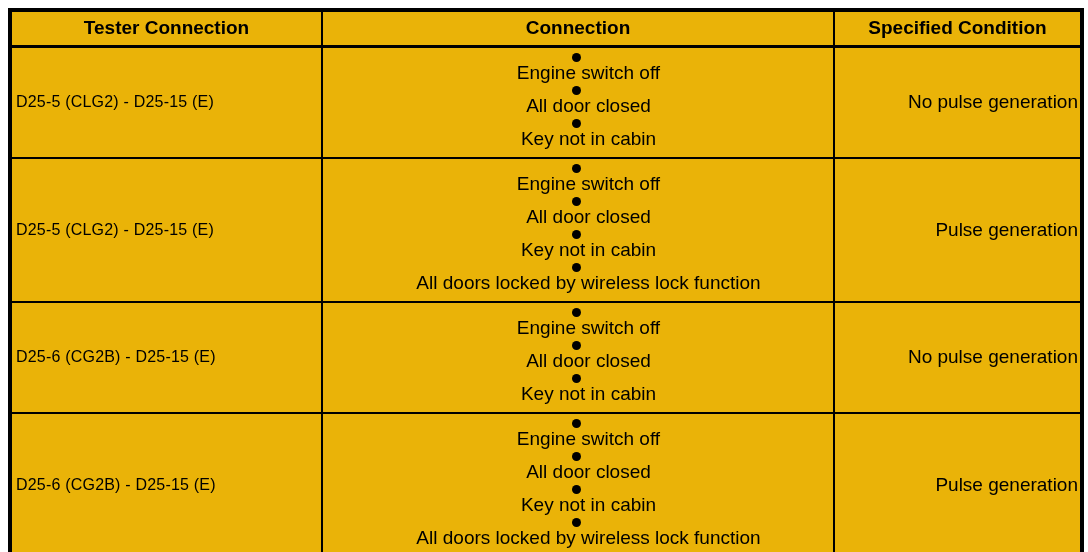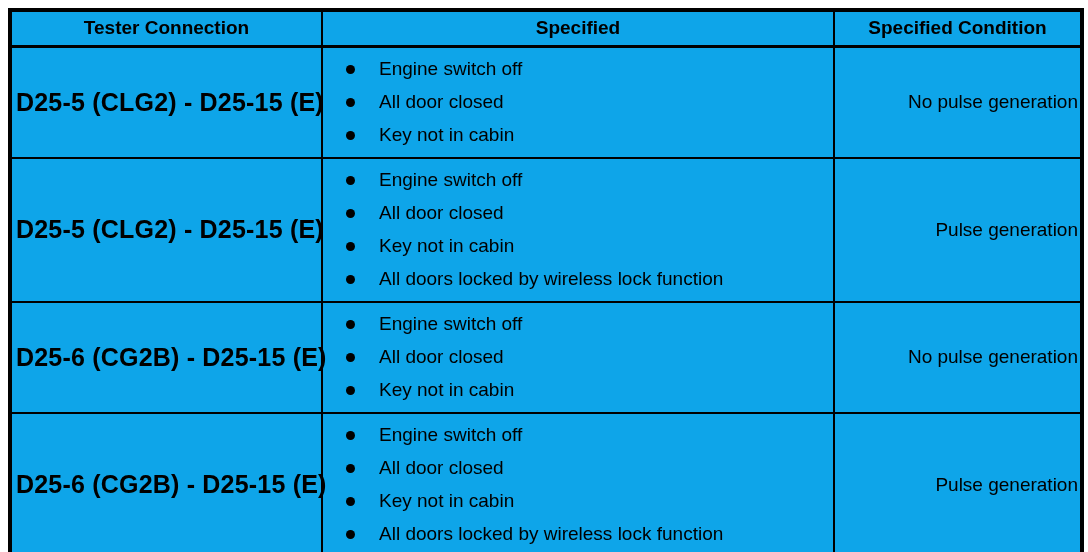--- a/index.html
+++ b/index.html
@@ -21,51 +21,51 @@
     background: #ffffff;
     color: #000000;
     border: 4px solid #000000;
   }
   .spec-table col.c1 { width: 312px; }
   .spec-table col.c2 { width: 512px; }
   .spec-table col.c3 { width: 248px; }
   .spec-table th, .spec-table td {
     border: 2px solid #000000;
     vertical-align: middle;
-    background: #0ea5e9;
+    background: #eab308;
   }
   .spec-table thead th {
     height: 36px;
     font-size: 19px;
     font-weight: bold;
     text-align: center;
     border-bottom: 3px solid #000000;
     padding: 0 2px;
     white-space: nowrap;
   }
   td.tester {
-    font-size: 25px;
+    font-size: 16px;
     text-align: left;
     padding-left: 4px;
     letter-spacing: 0.2px;
     white-space: nowrap;
-    font-weight: bold;
   }
   td.specified {
     font-size: 19px;
     text-align: right;
     padding: 0 2px;
   }
   td.condition { padding: 5px 2px 5px 23px; }
   .bullet-line {
     display: flex;
     align-items: center;
     height: 33px;
     font-size: 19px;
     white-space: nowrap;
+    flex-direction: column;
   }
   .dot {
     display: inline-block;
     width: 9px;
     height: 9px;
     border-radius: 50%;
     background: #000000;
     margin-right: 24px;
     flex: 0 0 auto;
   }
@@ -78,21 +78,21 @@
 
 <table class="spec-table">
   <colgroup>
     <col class="c1">
       <col class="c2">
       <col class="c3">
   </colgroup>
   <thead>
     <tr>
       <th>Tester Connection</th>
-      <th>Specified</th>
+      <th>Connection</th>
       <th>Specified Condition</th>
     </tr>
   </thead>
   <tbody>
     <tr class="r1">
       <td class="tester">D25-5 (CLG2) - D25-15 (E)</td>
       <td class="condition">
         <div class="bullet-line">
             <span class="dot"></span>
             <span>Engine switch off</span>

